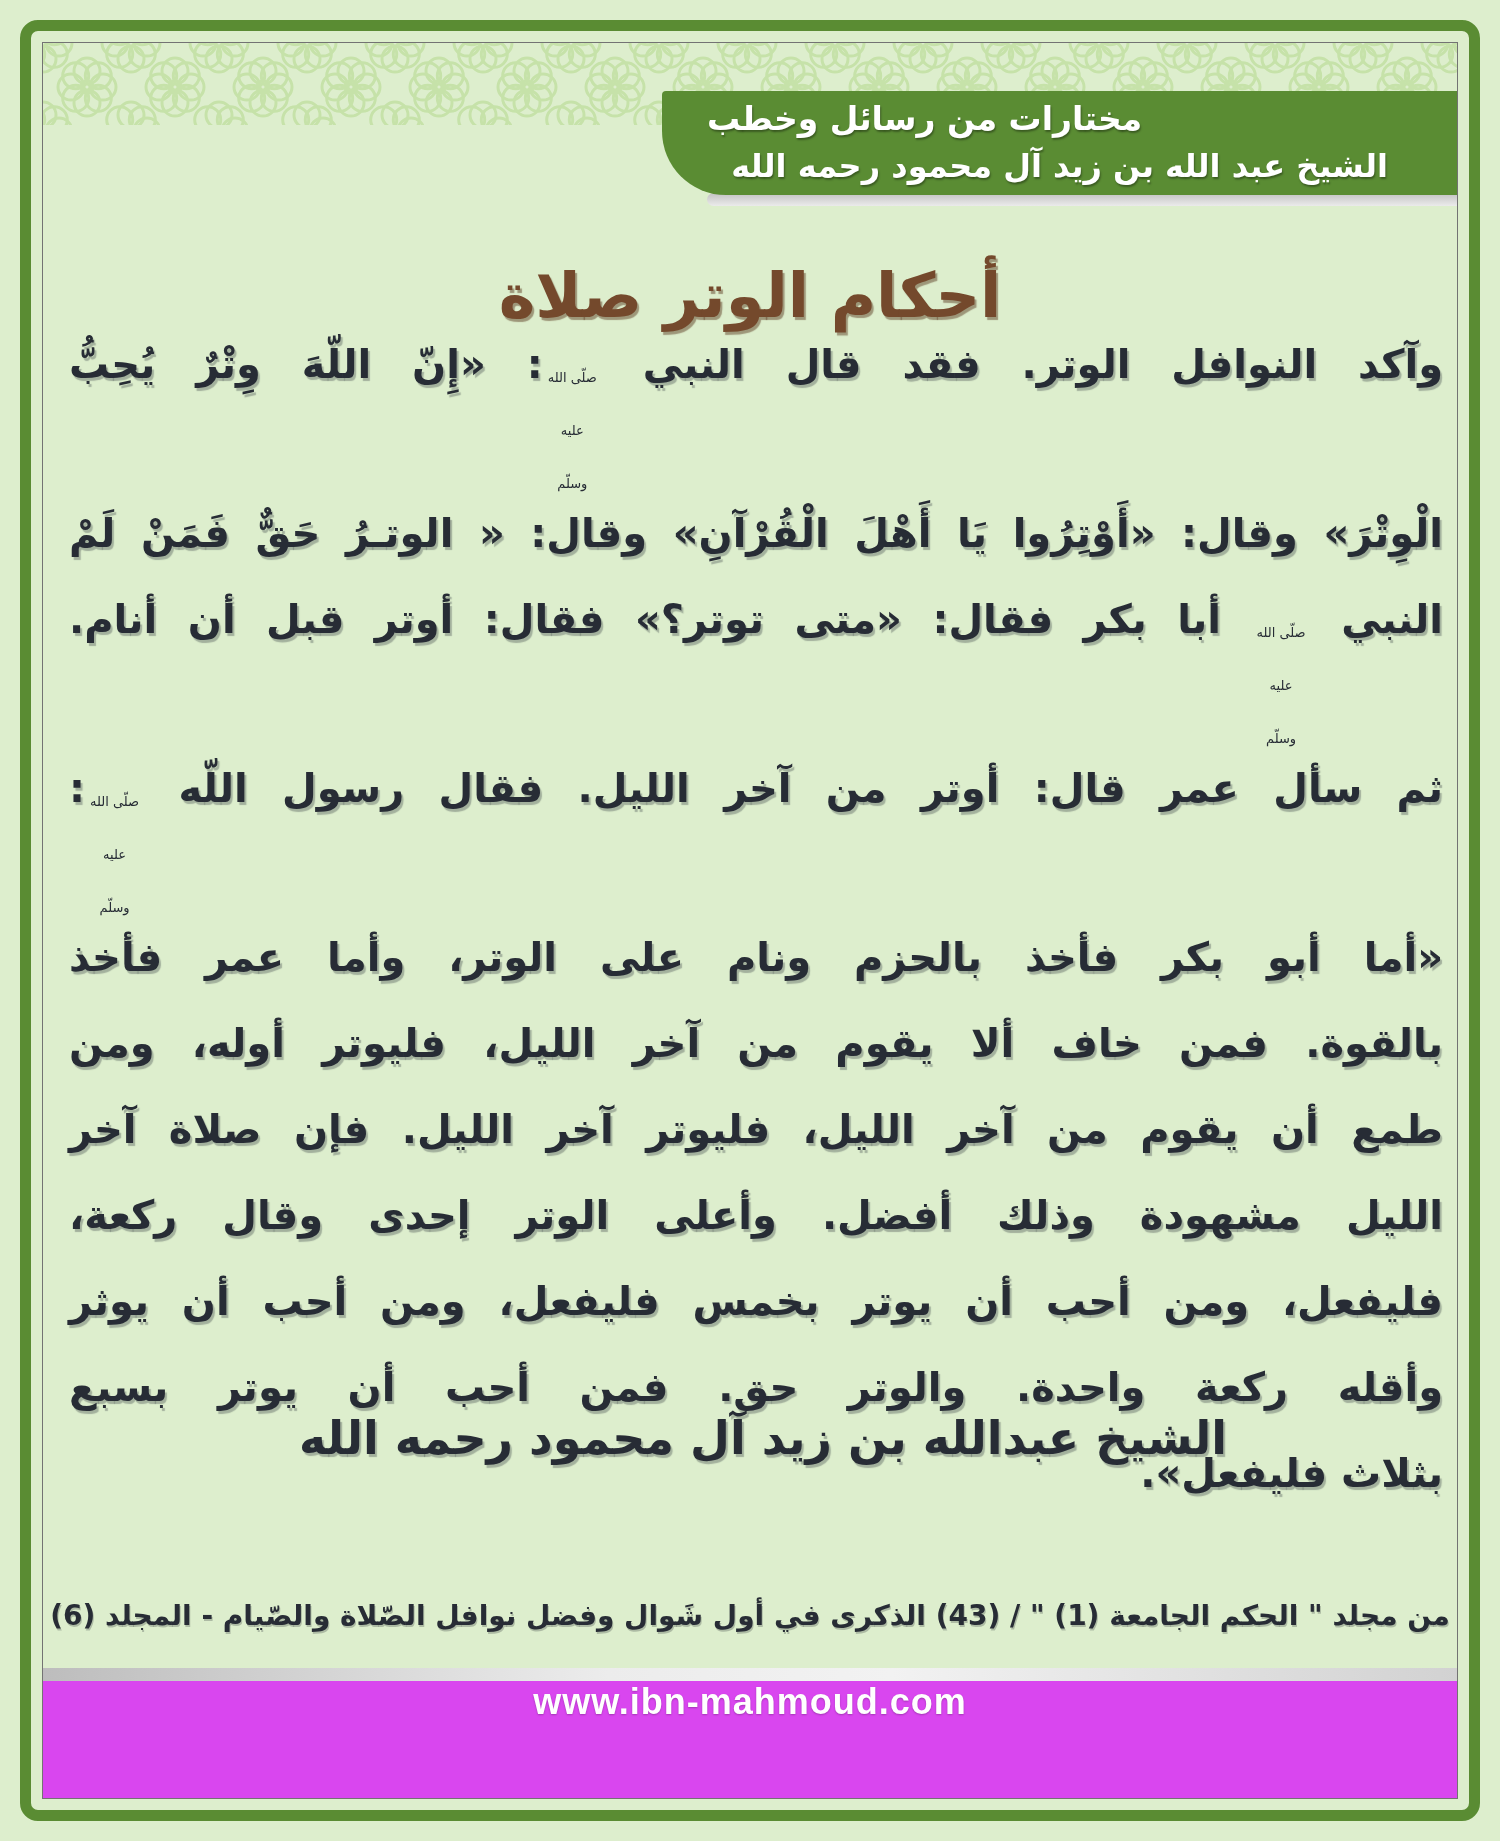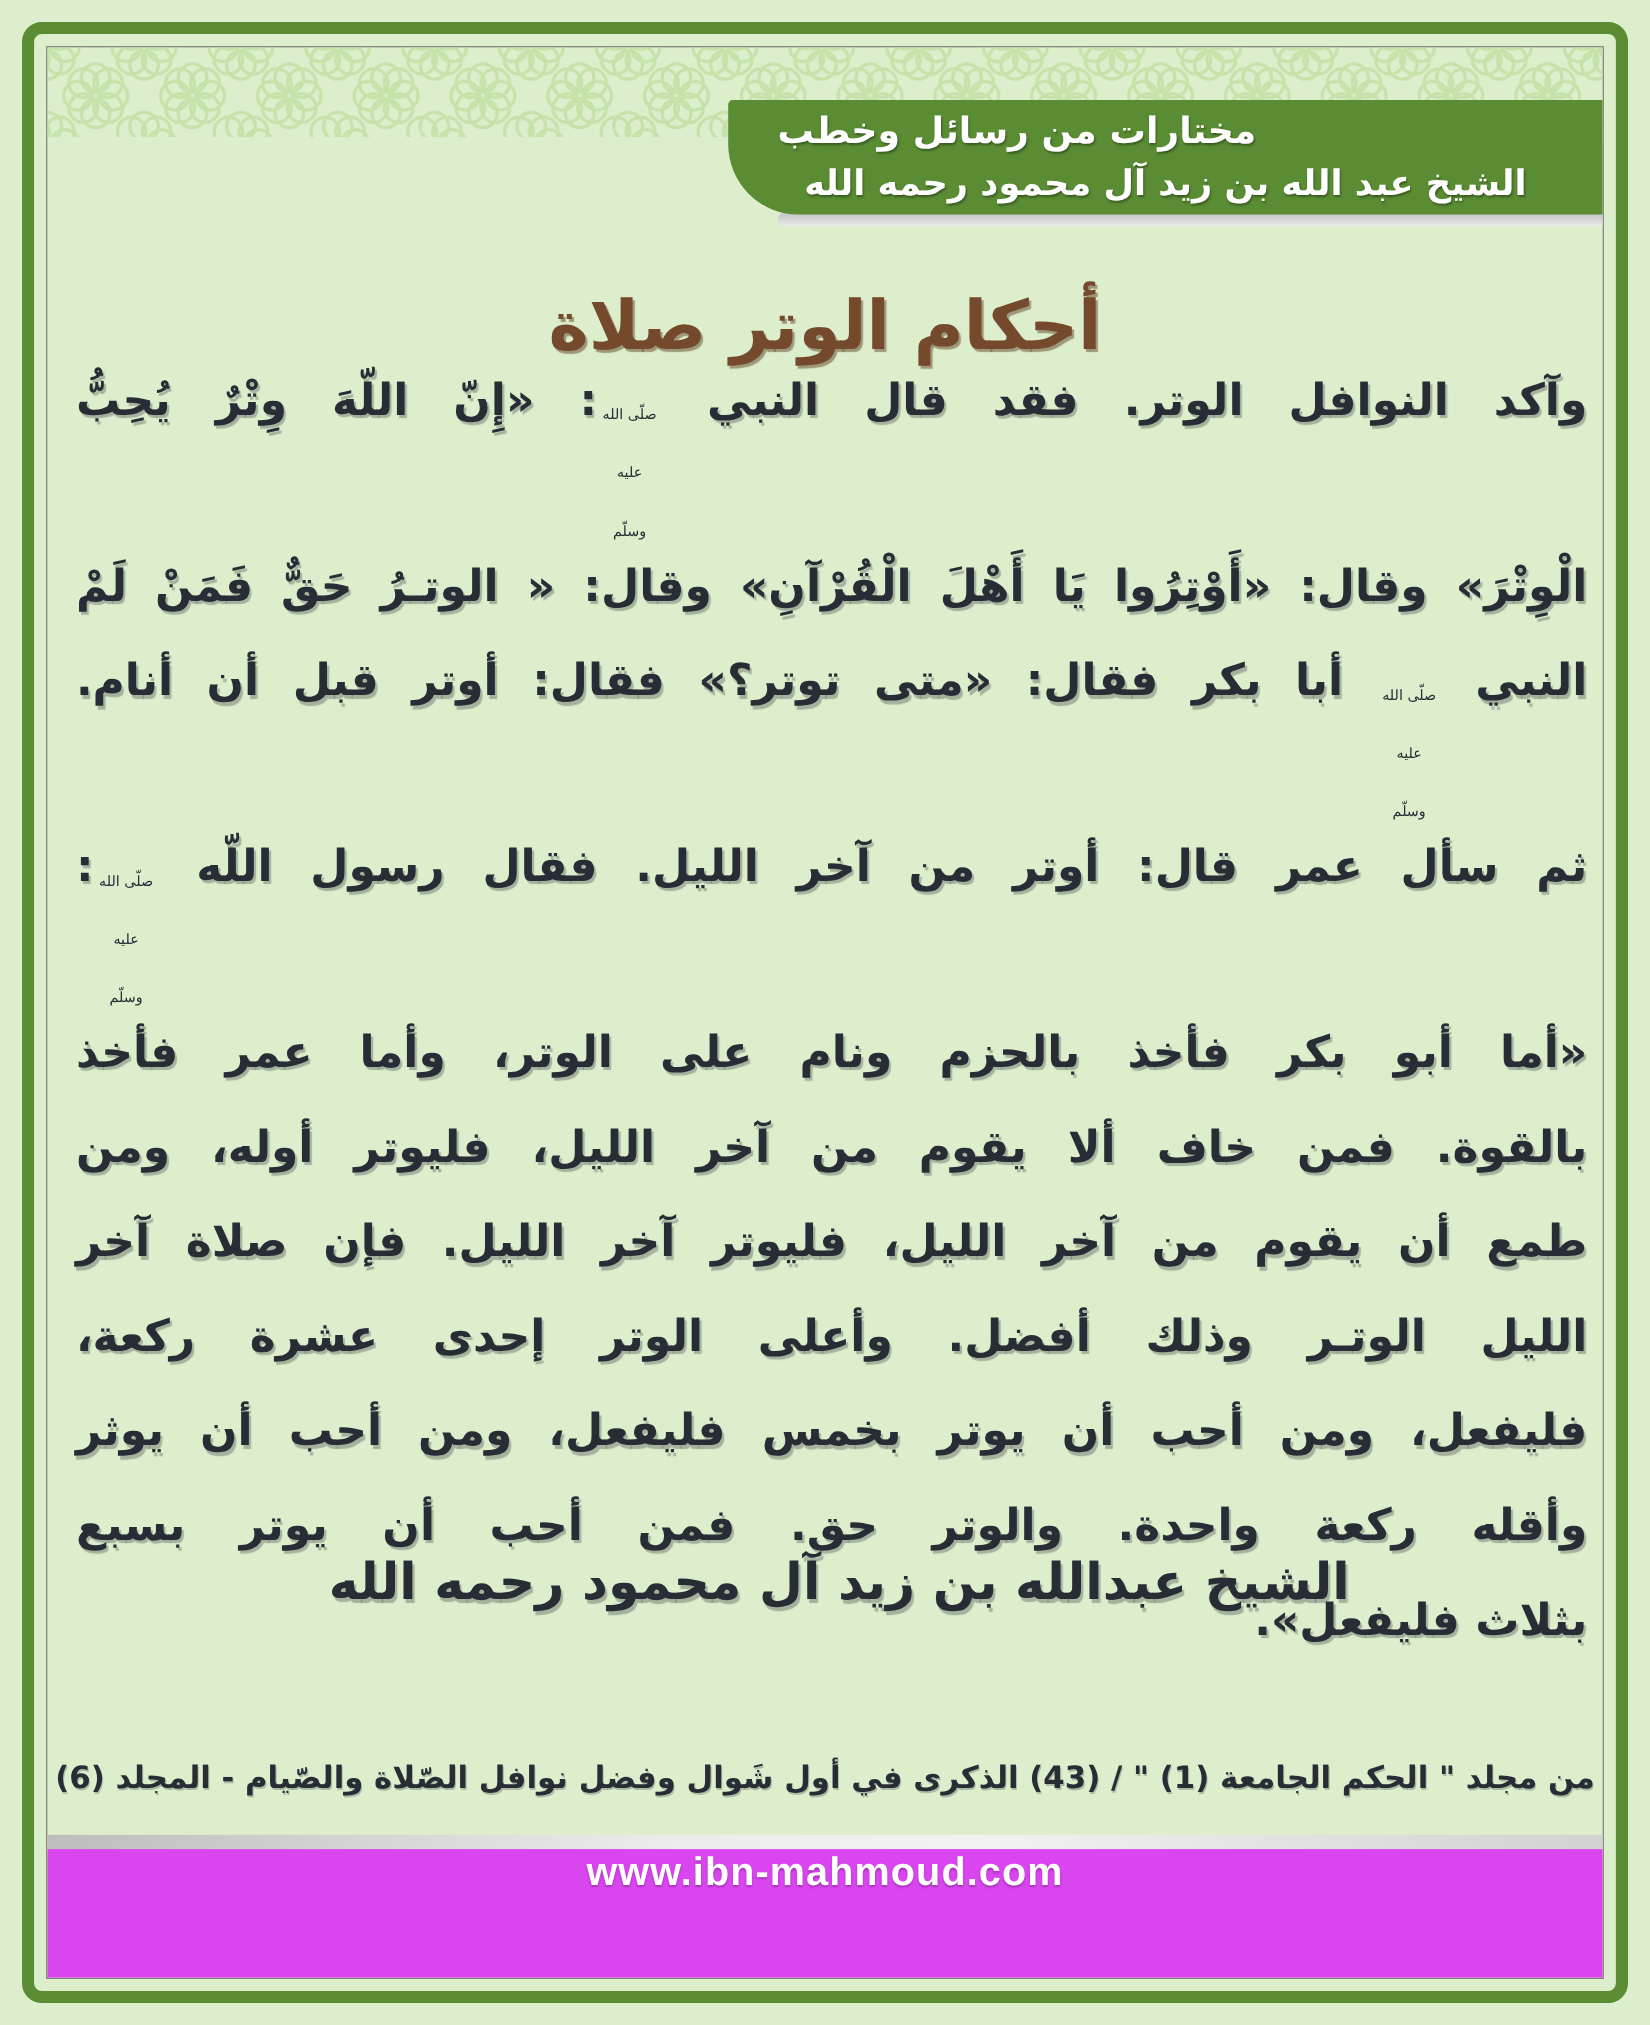--- a/index.html
+++ b/index.html
@@ -159,21 +159,21 @@
               <i>وسلّم</i>
             </span> أبا بكر فقال: «متى توتر؟» فقال: أوتر قبل أن أنام.</div>
         <div class="line">ثم سأل عمر قال: أوتر من آخر الليل. فقال رسول اللّه <span class="saw">
               <i>صلّى الله</i>
               <i>عليه</i>
               <i>وسلّم</i>
             </span>:</div>
         <div class="line">«أما أبو بكر فأخذ بالحزم ونام على الوتر، وأما عمر فأخذ</div>
         <div class="line">بالقوة. فمن خاف ألا يقوم من آخر الليل، فليوتر أوله، ومن</div>
         <div class="line">طمع أن يقوم من آخر الليل، فليوتر آخر الليل. فإن صلاة آخر</div>
-        <div class="line">الليل الوتـر وذلك أفضل. وأعلى الوتر إحدى عشرة ركعة،</div>
+        <div class="line">الليل مشهودة وذلك أفضل. وأعلى الوتر إحدى وقال ركعة،</div>
         <div class="line">فليفعل، ومن أحب أن يوتر بخمس فليفعل، ومن أحب أن يوثر</div>
         <div class="line">وأقله ركعة واحدة. والوتر حق. فمن أحب أن يوتر بسبع</div>
         <div class="line last">بثلاث فليفعل».</div>
       </div>
 
       <div class="signature">الشيخ عبدالله بن زيد آل محمود رحمه الله</div>
 
       <div class="source">من مجلد " الحكم الجامعة (1) " / (43) الذكرى في أول شَوال وفضل نوافل الصّلاة والصّيام - المجلد (6)</div>
 
       <div class="divider"></div>

